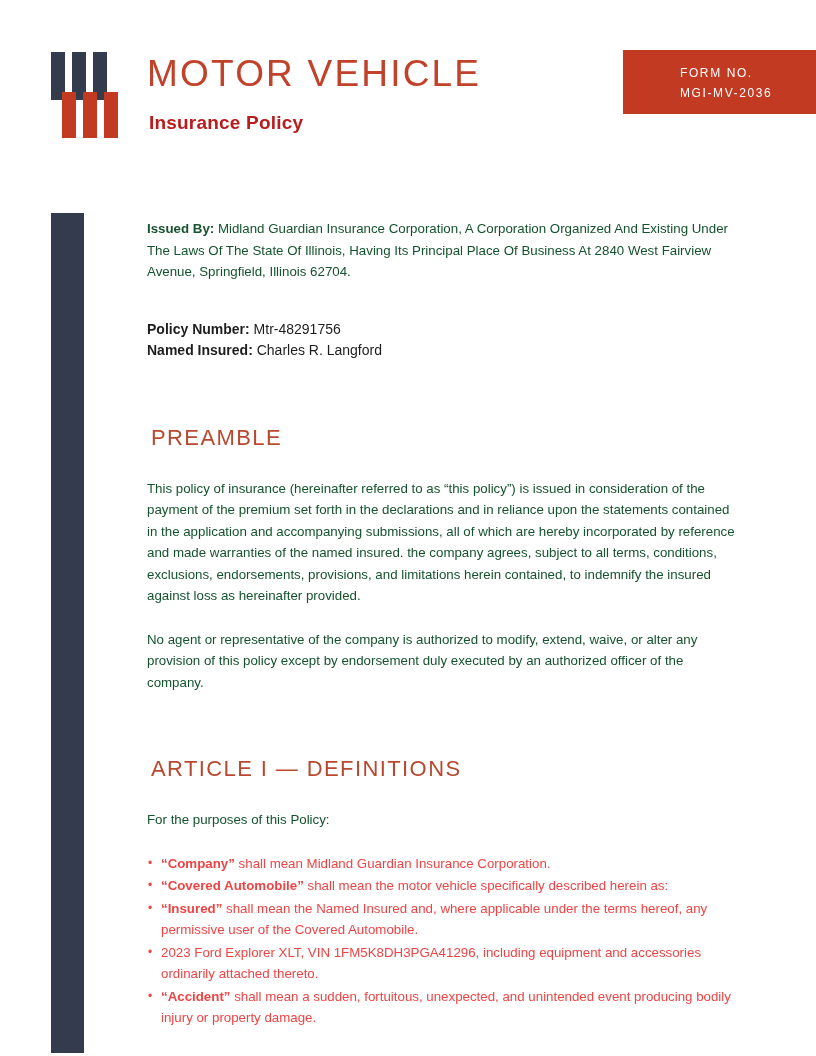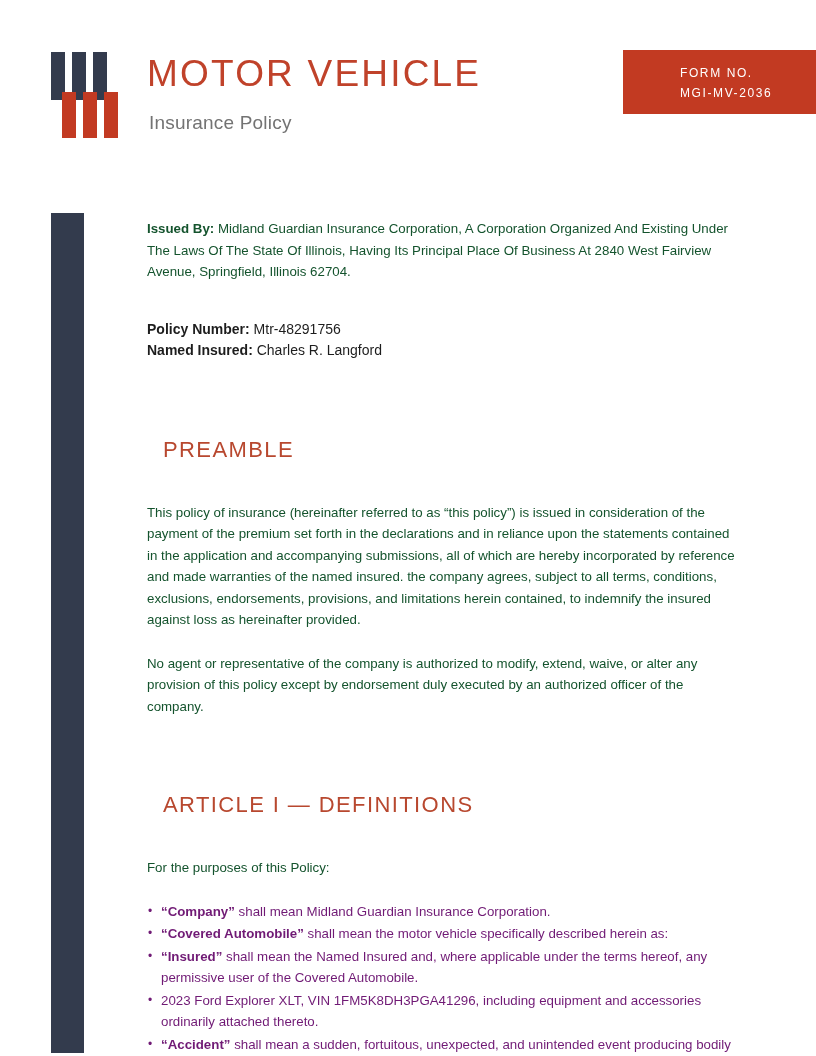--- a/index.html
+++ b/index.html
@@ -63,22 +63,22 @@
     line-height: 44px;
     letter-spacing: 2.2px;
     color: #c0422a;
     font-weight: 400;
     margin: 0;
     white-space: nowrap;
   }
   .doc-subtitle {
     font-size: 19px;
     line-height: 26px;
-    color: #737373;
-    font-weight: 400;
+    color: #b91c1c;
+    font-weight: 700;
     margin: 14px 0 0 2px;
     letter-spacing: 0.2px;
   }
 
   .form-badge {
     position: absolute;
     left: 623px;
     top: 50px;
     width: 193px;
     height: 64px;
@@ -131,36 +131,36 @@
     color: #1d1d1d;
   }
   .detail-line .lbl { font-weight: bold; }
 
   .section-head {
     font-size: 22px;
     line-height: 28px;
     letter-spacing: 1.4px;
     color: #b8482f;
     font-weight: 400;
-    margin: 16px;
+    margin: 4px;
     white-space: nowrap;
   }
 
   .bullets {
     margin: 0;
     padding: 0;
     list-style: none;
   }
   .bullets li {
     position: relative;
     padding-left: 14px;
     font-size: 13.3px;
     line-height: 21.5px;
     margin-bottom: 1px;
-    color: #701a75;
+    color: #ef4444;
   }
   .bullets li:before {
     content: "\2022";
     position: absolute;
     left: 1px;
     top: 0;
     font-size: 12px;
     line-height: 21.5px;
   }
   .bullets li b { font-weight: bold; }

